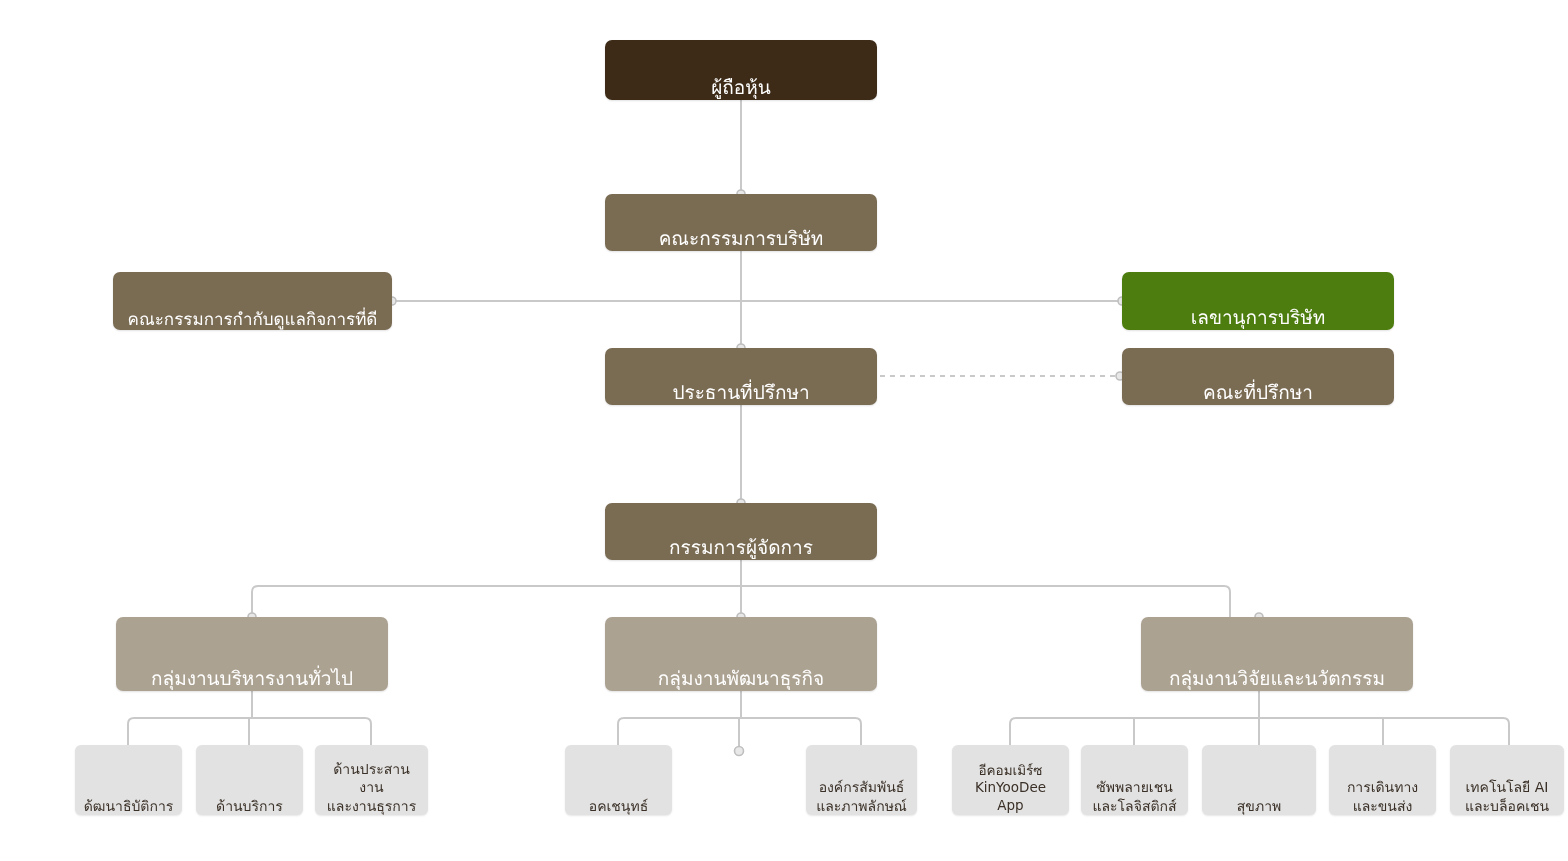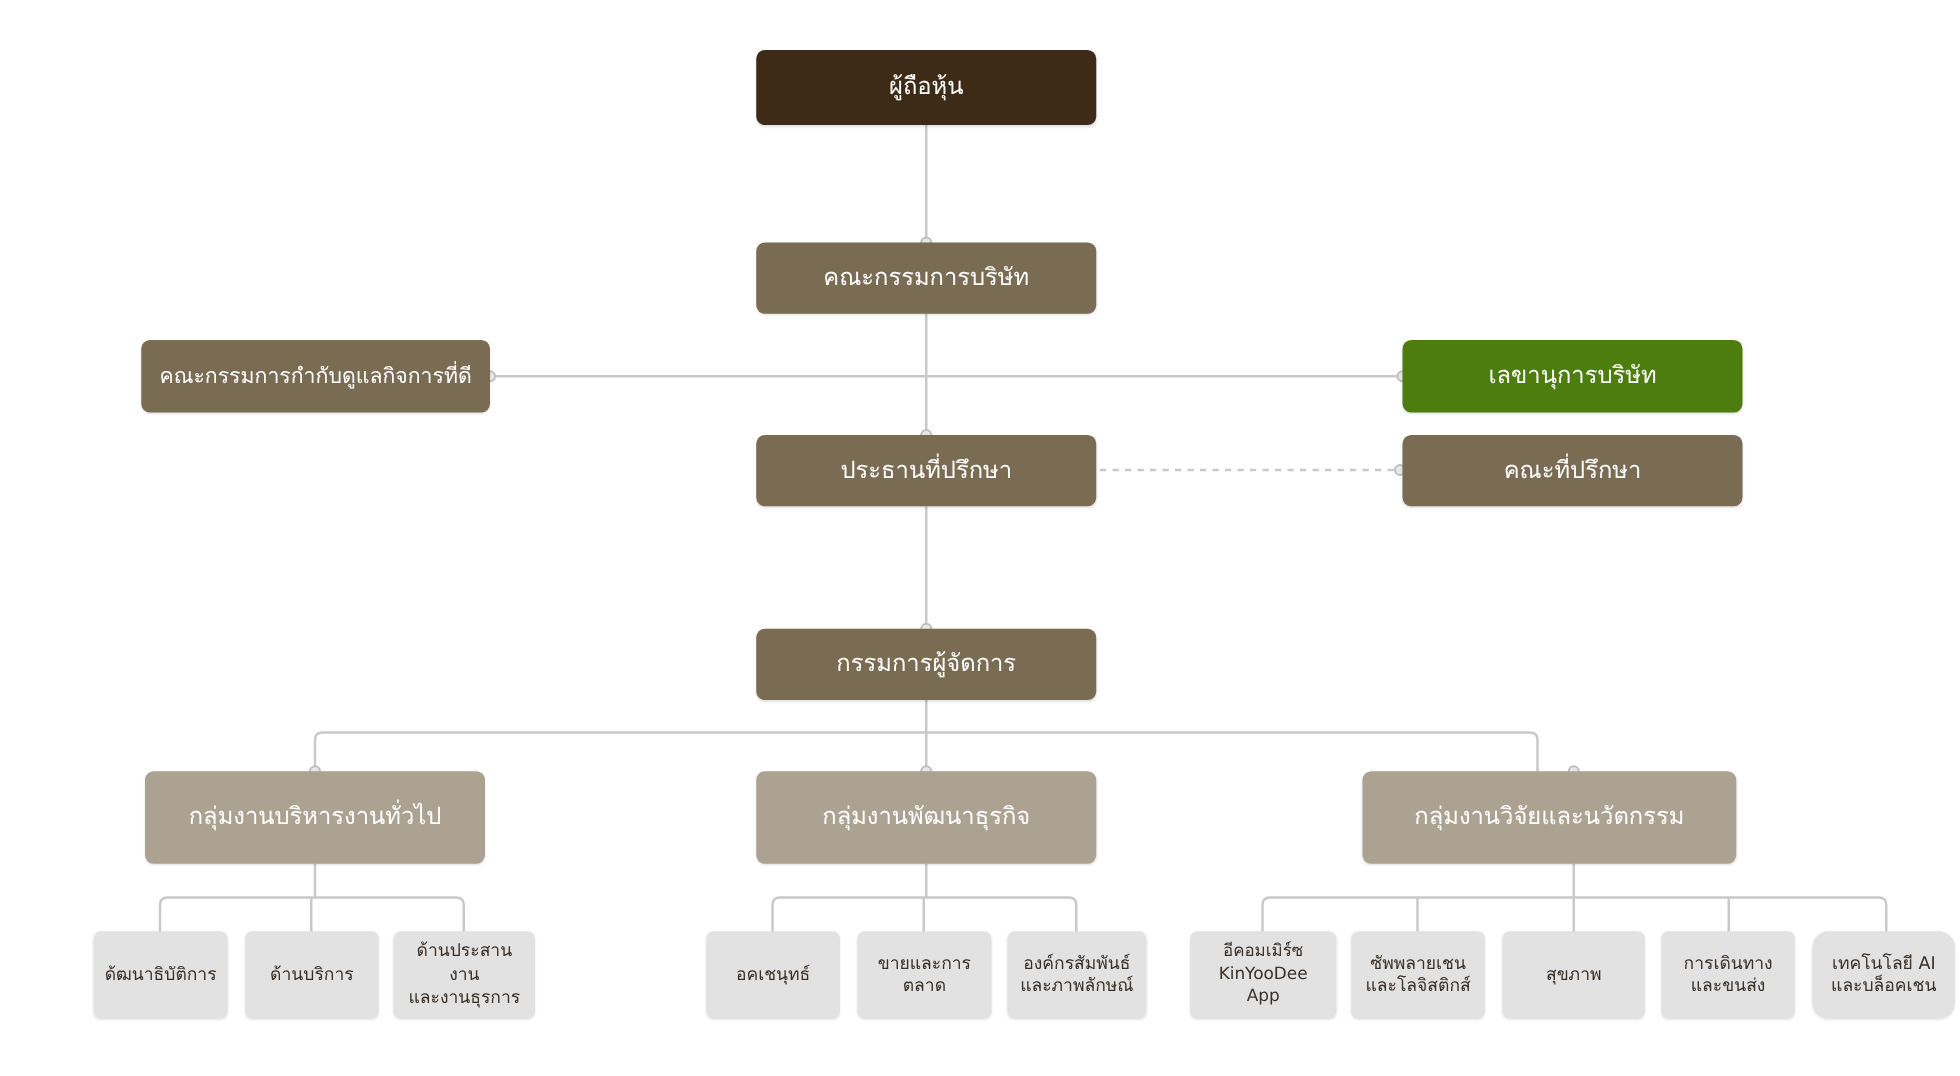--- a/index.html
+++ b/index.html
@@ -26,21 +26,21 @@
     width: 1568px;
     height: 861px;
     z-index: 1;
   }
   .node {
     position: absolute;
     box-sizing: border-box;
     z-index: 2;
     border-radius: 7px;
     display: flex;
-    align-items: center;
+    align-items: flex-end;
     justify-content: center;
     text-align: center;
     line-height: 1.32;
     padding: 0 8px;
     box-shadow: 0 1px 2px rgba(0,0,0,0.12);
   }
   .node-label {
     display: block;
     white-space: pre-line;
   }
@@ -161,59 +161,56 @@
   </div>
 
   <div class="node lvl-tan" style="left:116px; top:617px; width:272px; height:74px;">
     <span class="node-label">กลุ่มงานบริหารงานทั่วไป</span>
   </div>
 
   <div class="node lvl-tan" style="left:605px; top:617px; width:272px; height:74px;">
     <span class="node-label">กลุ่มงานพัฒนาธุรกิจ</span>
   </div>
 
-  <div class="node lvl-tan" style="left:1090px; top:617px; width:299px; height:74px;">
+  <div class="node lvl-tan" style="left:1141px; top:617px; width:272px; height:74px;">
     <span class="node-label">กลุ่มงานวิจัยและนวัตกรรม</span>
   </div>
 
   <div class="node lvl-leaf" style="left:75px; top:745px; width:107px; height:70px;">
     <span class="node-label">ด้ฒนาธิบัติการ</span>
   </div>
   <div class="node lvl-leaf" style="left:196px; top:745px; width:107px; height:70px;">
     <span class="node-label">ด้านบริการ</span>
   </div>
   <div class="node lvl-leaf" style="left:315px; top:745px; width:113px; height:70px;">
     <span class="node-label">ด้านประสานงาน
 และงานธุรการ</span>
   </div>
 
   <div class="node lvl-leaf" style="left:565px; top:745px; width:107px; height:70px;">
     <span class="node-label">อคเชนุทธ์</span>
   </div>
-  <div class="node lvl-leaf" style="left:686px; top:745px; width:107px; height:70px;">
-    <span class="node-label">ขายและการตลาด</span>
-  </div>
   <div class="node lvl-leaf" style="left:806px; top:745px; width:111px; height:70px;">
     <span class="node-label">องค์กรสัมพันธ์
 และภาพลักษณ์</span>
   </div>
 
   <div class="node lvl-leaf bold-app" style="left:952px; top:745px; width:117px; height:70px;">
     <span class="node-label">อีคอมเมิร์ซ
 KinYooDee App</span>
   </div>
   <div class="node lvl-leaf" style="left:1081px; top:745px; width:107px; height:70px;">
     <span class="node-label">ซัพพลายเชน
 และโลจิสติกส์</span>
   </div>
   <div class="node lvl-leaf" style="left:1202px; top:745px; width:114px; height:70px;">
     <span class="node-label">สุขภาพ</span>
   </div>
   <div class="node lvl-leaf" style="left:1329px; top:745px; width:107px; height:70px;">
     <span class="node-label">การเดินทาง
 และขนส่ง</span>
   </div>
-  <div class="node lvl-leaf" style="left:1450px; top:745px; width:114px; height:70px;border-radius:13px;">
+  <div class="node lvl-leaf" style="left:1450px; top:745px; width:114px; height:70px;">
     <span class="node-label">เทคโนโลยี AI
 และบล็อคเชน</span>
   </div>
 
 </div>
 
 </body></html>

